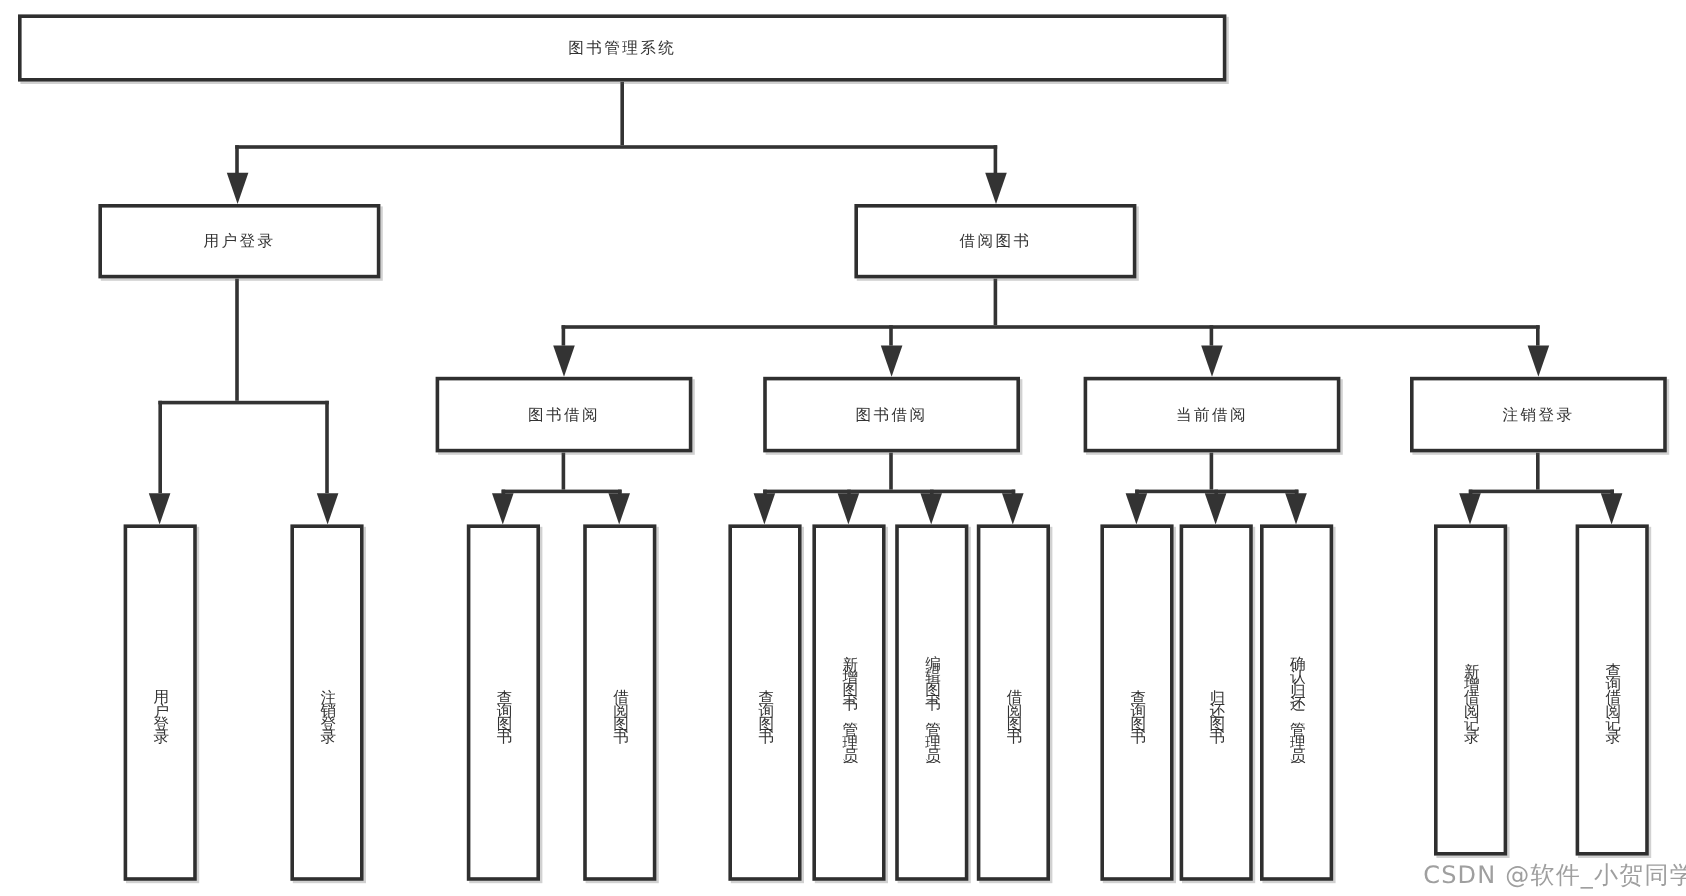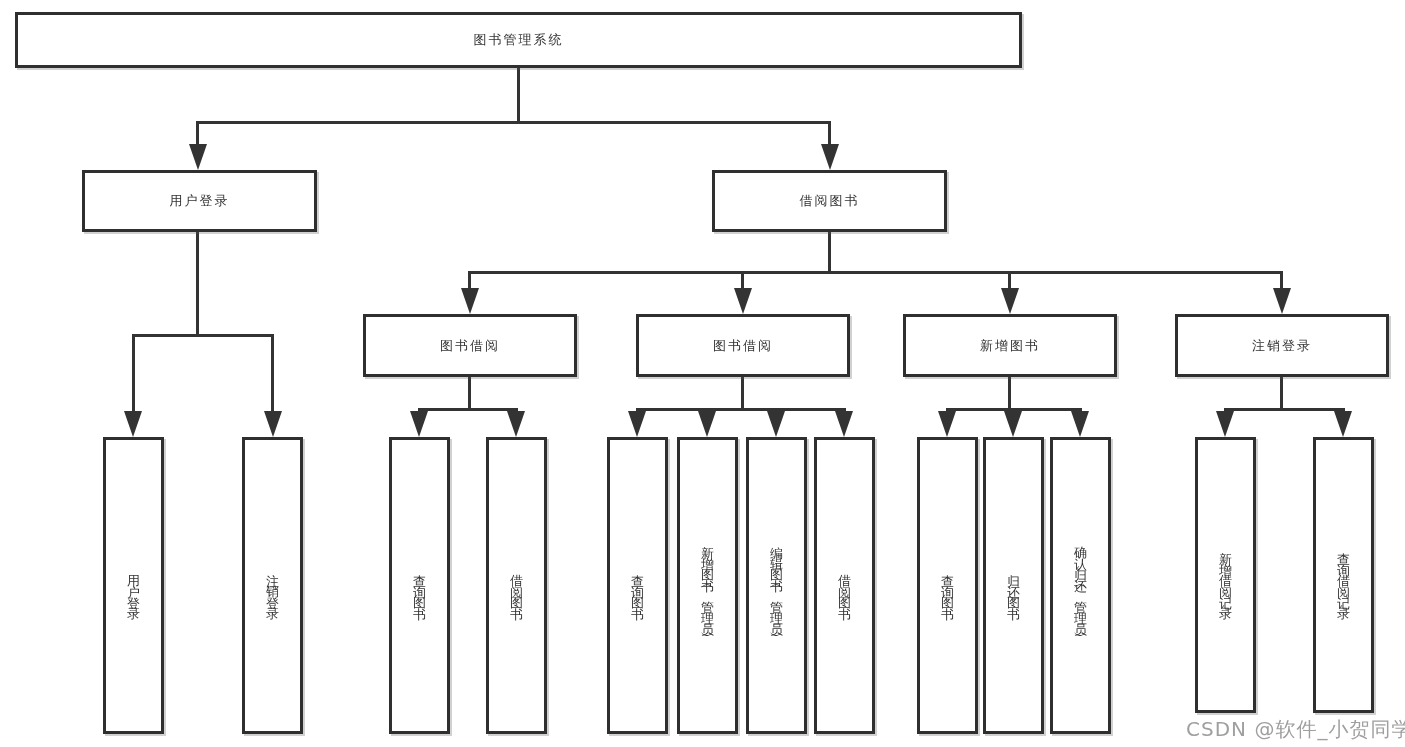--- a/index.html
+++ b/index.html
@@ -106,21 +106,21 @@
     <span class="lbl">借阅图书</span>
   </div>
 
   <div class="node" style="left:363px;top:314px;width:214px;height:63px">
     <span class="lbl">图书借阅</span>
   </div>
   <div class="node" style="left:636px;top:314px;width:214px;height:63px">
     <span class="lbl">图书借阅</span>
   </div>
   <div class="node" style="left:903px;top:314px;width:214px;height:63px">
-    <span class="lbl">新增图书</span>
+    <span class="lbl">当前借阅</span>
   </div>
   <div class="node" style="left:1175px;top:314px;width:214px;height:63px">
     <span class="lbl">注销登录</span>
   </div>
 
   <div class="node vert" style="left:103px;top:437px;width:61px;height:297px">
     <span class="lbl">用户登录</span>
   </div>
   <div class="node vert" style="left:242px;top:437px;width:61px;height:297px">
     <span class="lbl">注销登录</span>

